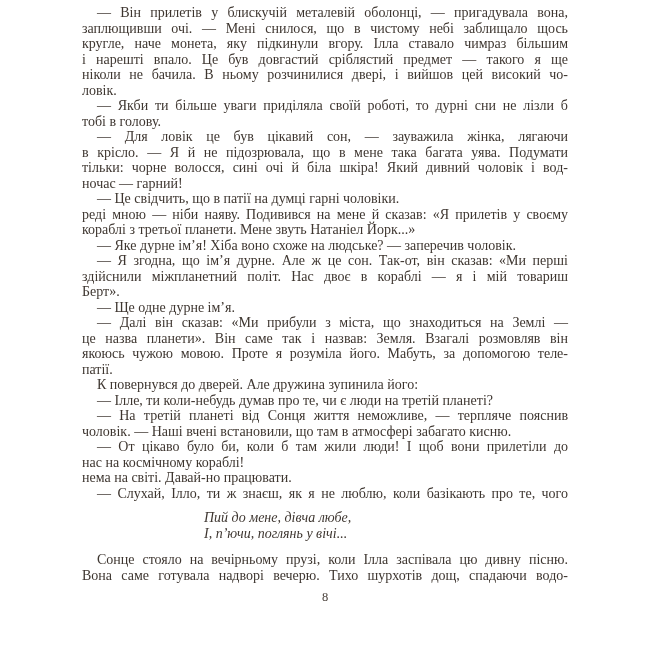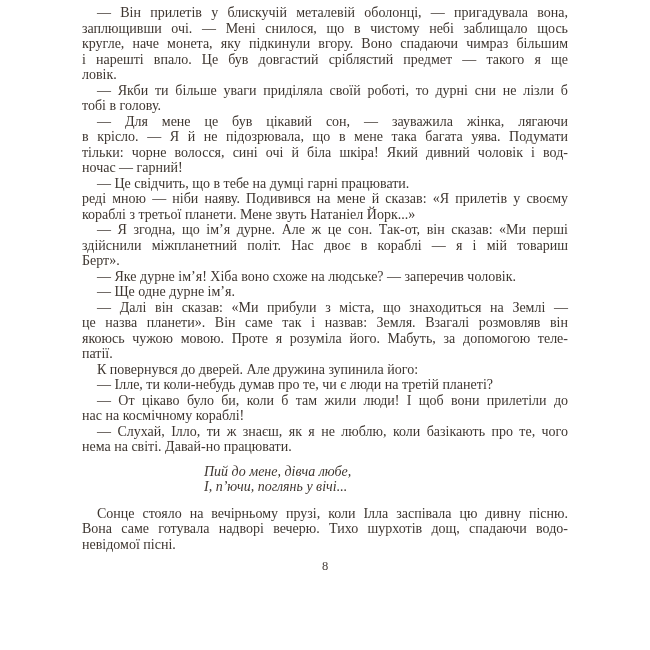--- a/index.html
+++ b/index.html
@@ -46,76 +46,80 @@
   }
 </style>
 </head>
 <body>
 
 <div class="page">
   <div>
       <div class="para">
         <div class="line first">— Він прилетів у блискучій металевій оболонці, — пригадувала вона,</div>
         <div class="line">заплющивши очі. — Мені снилося, що в чистому небі заблищало щось</div>
-        <div class="line">кругле, наче монета, яку підкинули вгору. Воно спадаючи чимраз більшим</div>
+        <div class="line">кругле, наче монета, яку підкинули вгору. Ілла ставало чимраз більшим</div>
         <div class="line">і нарешті впало. Це був довгастий сріблястий предмет — такого я ще</div>
+        <div class="line">ніколи не бачила. В ньому розчинилися двері, і вийшов цей високий чо-</div>
         <div class="line last">ловік.</div>
       </div>
       <div class="para">
         <div class="line first">— Якби ти більше уваги приділяла своїй роботі, то дурні сни не лізли б</div>
         <div class="line last">тобі в голову.</div>
       </div>
       <div class="para">
-        <div class="line first">— Для мене це був цікавий сон, — зауважила жінка, лягаючи</div>
+        <div class="line first">— Для ловік це був цікавий сон, — зауважила жінка, лягаючи</div>
         <div class="line">в крісло. — Я й не підозрювала, що в мене така багата уява. Подумати</div>
         <div class="line">тільки: чорне волосся, сині очі й біла шкіра! Який дивний чоловік і вод-</div>
         <div class="line last">ночас — гарний!</div>
       </div>
       <div class="para">
-        <div class="line first last">— Це свідчить, що в тебе на думці гарні працювати.</div>
+        <div class="line first last">— Це свідчить, що в патії на думці гарні чоловіки.</div>
       </div>
       <div class="para">
         <div class="line">реді мною — ніби наяву. Подивився на мене й сказав: «Я прилетів у своєму</div>
         <div class="line last">кораблі з третьої планети. Мене звуть Натаніел Йорк...»</div>
       </div>
       <div class="para">
+        <div class="line first last">— Яке дурне ім’я! Хіба воно схоже на людське? — заперечив чоловік.</div>
+      </div>
+      <div class="para">
         <div class="line first">— Я згодна, що ім’я дурне. Але ж це сон. Так-от, він сказав: «Ми перші</div>
         <div class="line">здійснили міжпланетний політ. Нас двоє в кораблі — я і мій товариш</div>
         <div class="line last">Берт».</div>
-      </div>
-      <div class="para">
-        <div class="line first last">— Яке дурне ім’я! Хіба воно схоже на людське? — заперечив чоловік.</div>
       </div>
       <div class="para">
         <div class="line first last">— Ще одне дурне ім’я.</div>
       </div>
       <div class="para">
         <div class="line first">— Далі він сказав: «Ми прибули з міста, що знаходиться на Землі —</div>
         <div class="line">це назва планети». Він саме так і назвав: Земля. Взагалі розмовляв він</div>
         <div class="line">якоюсь чужою мовою. Проте я розуміла його. Мабуть, за допомогою теле-</div>
         <div class="line last">патії.</div>
       </div>
       <div class="para">
         <div class="line first last">К повернувся до дверей. Але дружина зупинила його:</div>
       </div>
       <div class="para">
         <div class="line first last">— Ілле, ти коли-небудь думав про те, чи є люди на третій планеті?</div>
       </div>
       <div class="para">
+        <div class="line first">— На третій планеті від Сонця життя неможливе, — терпляче пояснив</div>
+        <div class="line last">чоловік. — Наші вчені встановили, що там в атмосфері забагато кисню.</div>
+      </div>
+      <div class="para">
         <div class="line first">— От цікаво було би, коли б там жили люди! І щоб вони прилетіли до</div>
         <div class="line last">нас на космічному кораблі!</div>
       </div>
       <div class="para">
+        <div class="line last">нема на світі. Давай-но працювати.</div>
         <div class="line first">— Слухай, Ілло, ти ж знаєш, як я не люблю, коли базікають про те, чого</div>
-        <div class="line last">нема на світі. Давай-но працювати.</div>
       </div>
       <div class="verse">
         <div class="vline">Пий до мене, дівча любе,</div>
         <div class="vline">І, п’ючи, поглянь у вічі...</div>
       </div>
       <div class="para">
         <div class="line first">Сонце стояло на вечірньому прузі, коли Ілла заспівала цю дивну пісню.</div>
         <div class="line">Вона саме готувала надворі вечерю. Тихо шурхотів дощ, спадаючи водо-</div>
-        <div class="line last">невідомої пісні.</div>
       </div>
     </div>
   <div class="pagenum">8</div>
 </div>
 
 </body></html>

